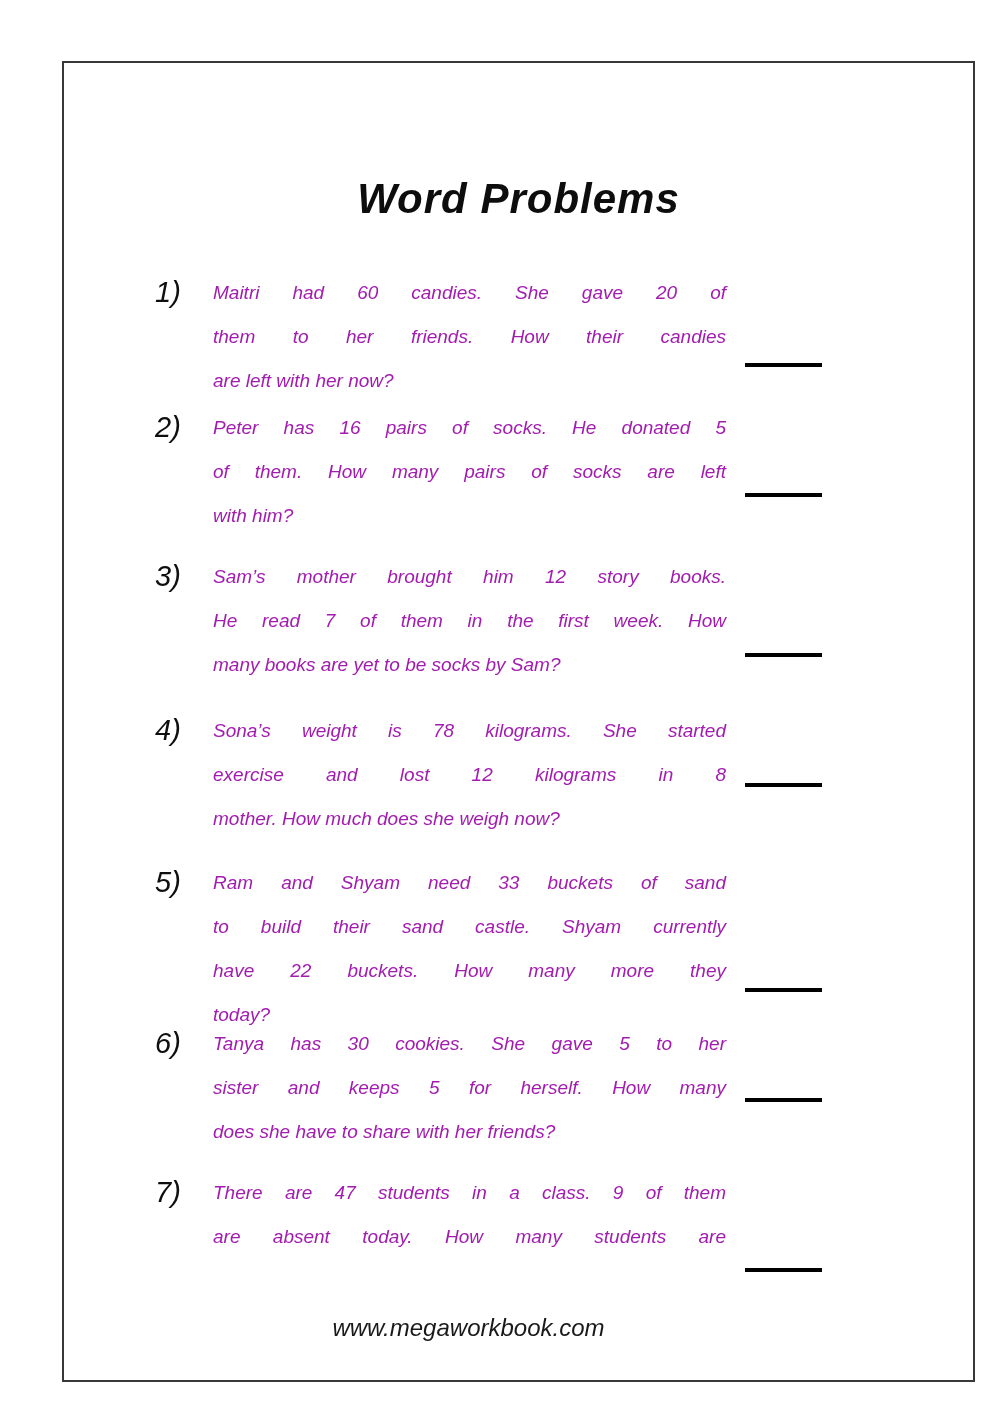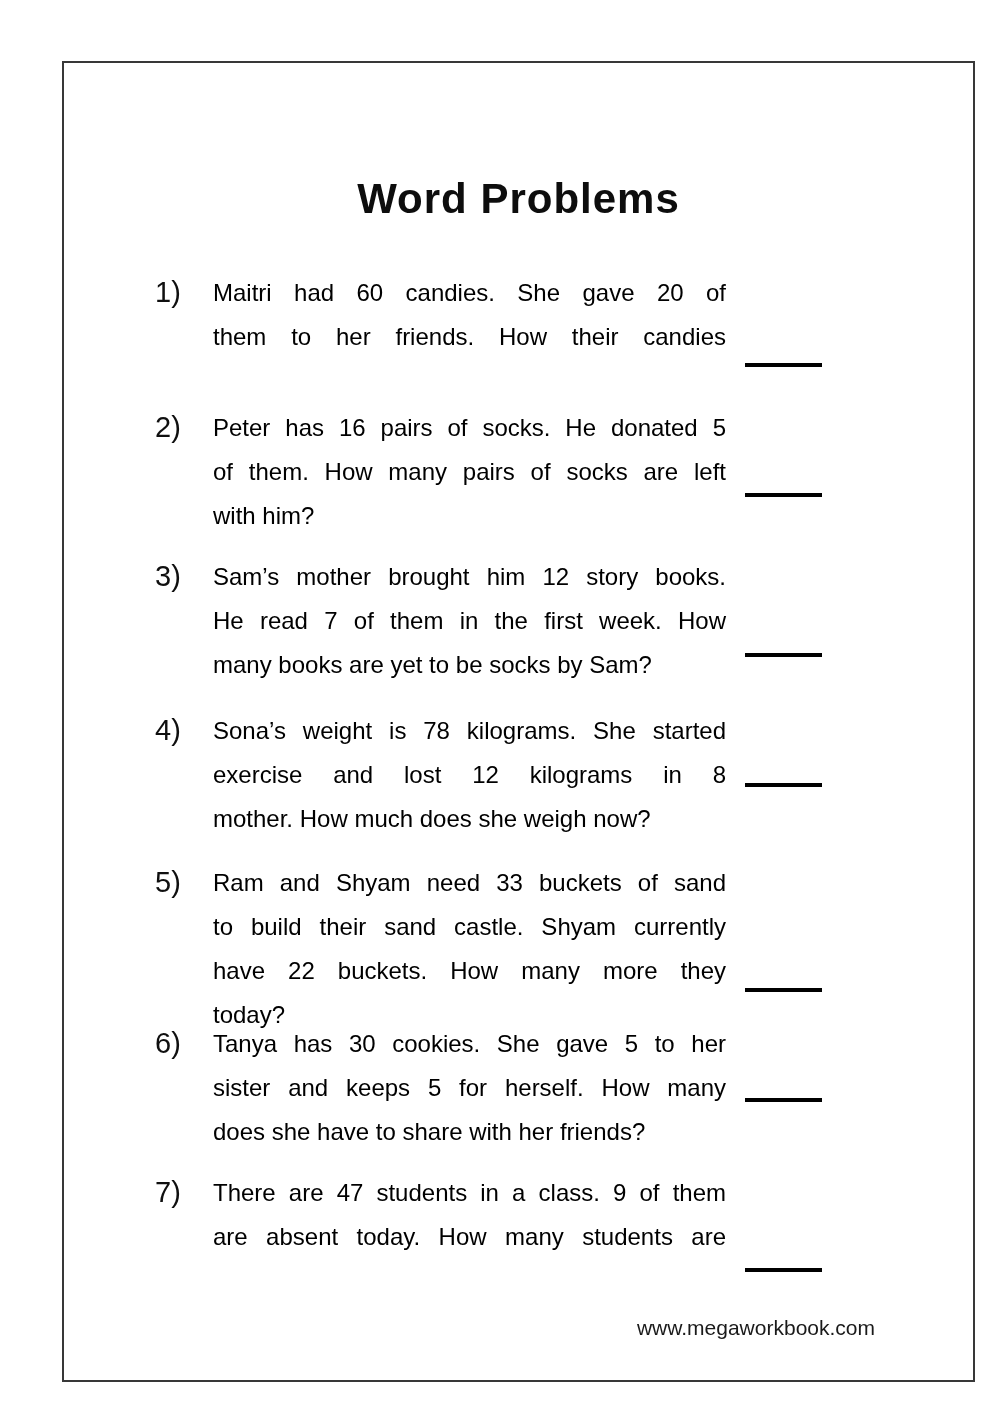--- a/index.html
+++ b/index.html
@@ -1,15 +1,15 @@
 <!DOCTYPE html>
 <html><head>
 <meta charset="utf-8">
 <style>
-  * { margin: 7px; padding: 0; box-sizing: border-box; }
+  * { margin: 7px; padding: 0; box-sizing: border-box; font-style: italic; }
   html, body {
     width: 992px; height: 1403px;
     background: #ffffff;
     font-family: "Liberation Sans", sans-serif;
     color: #111111;
     position: relative;
     overflow: hidden;
   }
   .frame {
     position: absolute;
@@ -45,23 +45,23 @@
   .num {
     position: absolute;
     left: 0; top: 0;
     font-size: 29px;
     line-height: 37px;
     color: #0f0f0f;
   }
   .text {
     margin-left: 58px;
     width: 527px;
-    font-size: 24px;
+    font-size: 19px;
     line-height: 37px;
-    color: #000000;
+    color: #a21caf;
   }
   .jline { text-align: justify; text-align-last: justify; }
   .jline.last { text-align: left; text-align-last: left; }
   .answer-line {
     position: absolute;
     right: 0;
     width: 77px;
     height: 4px;
     background: #000000;
   }
@@ -69,39 +69,40 @@
   .problem:nth-child(2) .answer-line { top: 84px; }
   .problem:nth-child(3) .answer-line { top: 95px; }
   .problem:nth-child(4) .answer-line { top: 71px; }
   .problem:nth-child(5) .answer-line { top: 124px; }
   .problem:nth-child(6) .answer-line { top: 73px; }
   .problem:nth-child(7) .answer-line { top: 94px; }
   .footer {
     position: absolute;
     left: 41px; top: 1292px;
     width: 813px;
-    text-align: right;
-    font-size: 21px;
+    text-align: center;
+    font-size: 24px;
     line-height: 30px;
     color: #1a1a1a;
   }
 </style>
 </head>
 <body>
 
 <div class="frame"></div>
 
 <h1 class="title">Word Problems</h1>
 
 <div id="problems">
   <div class="problem">
     <div class="num">1)</div>
     <div class="text">
         <div class="jline">Maitri had 60 candies. She gave 20 of</div>
         <div class="jline">them to her friends. How their candies</div>
+        <div class="jline last">are left with her now?</div>
       </div>
     <div class="answer-line"></div>
   </div>
 
   <div class="problem">
     <div class="num">2)</div>
     <div class="text">
         <div class="jline">Peter has 16 pairs of socks. He donated 5</div>
         <div class="jline">of them. How many pairs of socks are left</div>
         <div class="jline last">with him?</div>

